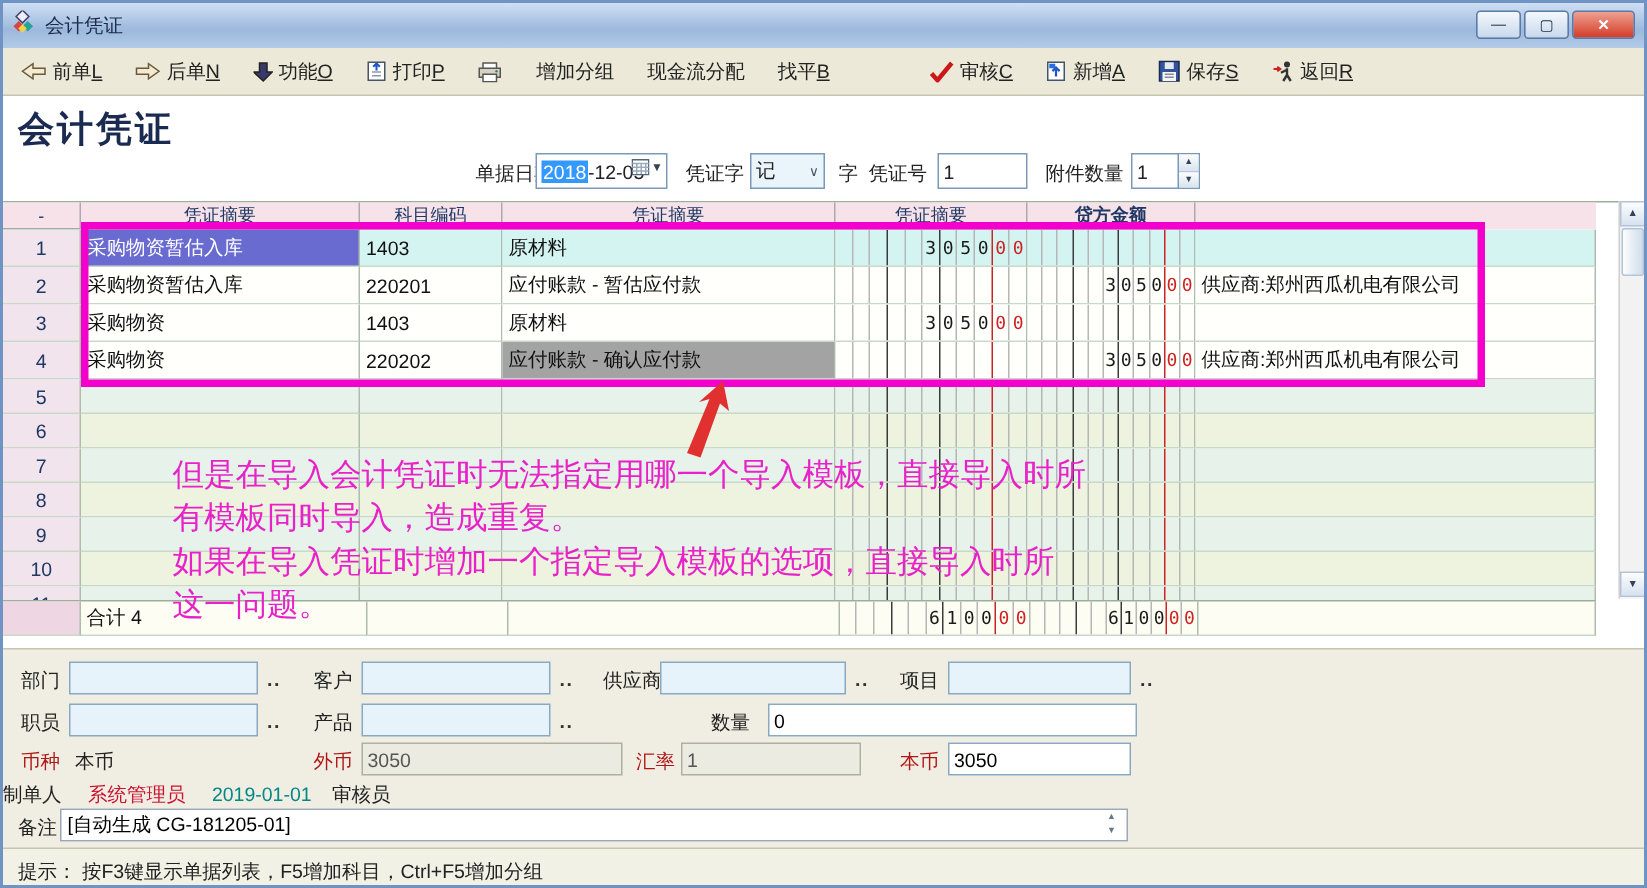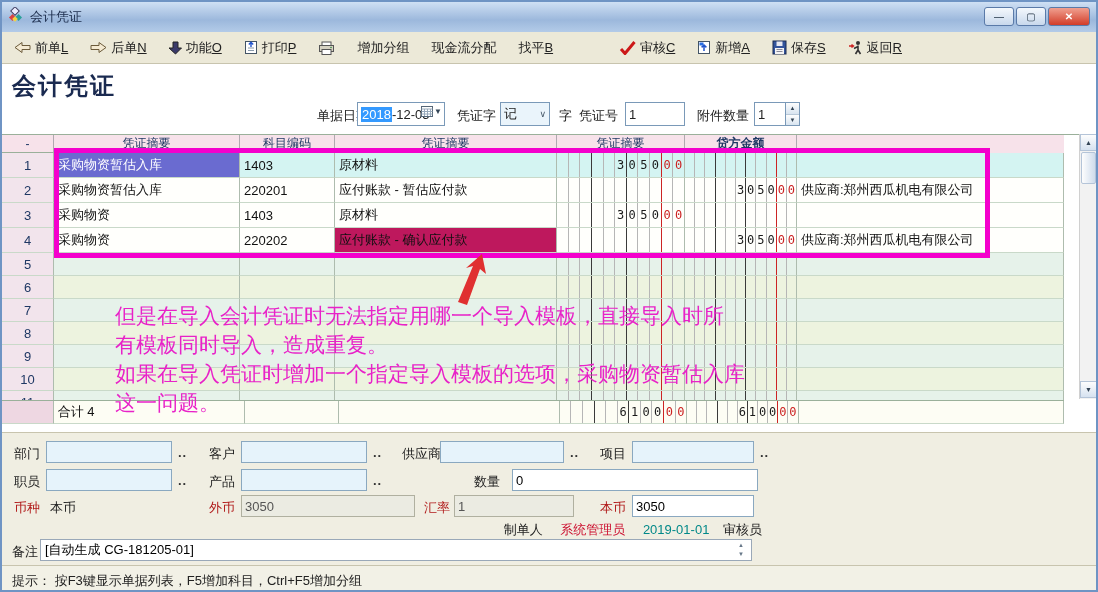--- a/index.html
+++ b/index.html
@@ -66,21 +66,21 @@
   .annot{position:absolute;left:113px;top:238px;z-index:7;color:#e822c8;font-family:"DejaVu Serif",serif;
     font-size:21px;line-height:29px;pointer-events:none;white-space:nowrap;}
   
   .bottom{position:absolute;left:0;top:430px;width:100%;height:162px;background:#f0eee2;border-top:1px solid #c8c4ae;font-size:13px;color:#222;}
   .fg-lbl{position:absolute;}
   .fg-lbl.red{color:#b01818;}
   .finput{position:absolute;height:22px;border:1px solid #8aa8c0;background:#e6f3fb;font-size:13px;padding:0 3px;font-family:"Liberation Sans",sans-serif;}
   .finput.white{background:#fff;}
   .finput.gray{background:#ebebe2;color:#555;border-color:#b0b0a0;}
   .dots{position:absolute;font-weight:bold;color:#333;cursor:pointer;letter-spacing:1px;}
-  .makerrow{position:absolute;left:0;top:88px;width:760px;text-align:right;}
+  .makerrow{position:absolute;left:0;top:88px;width:760px;text-align:left;}
   .makerrow .mk-name{color:#cc1030;margin:0 14px;}
   .makerrow .mk-date{color:#008888;margin-right:10px;}
   .remark-lbl{position:absolute;left:10px;top:110px;}
   .remark-input{position:absolute;left:38px;top:106px;width:712px;height:22px;border:1px solid #9aa8b8;background:#fff;font-size:13px;padding:0 4px;font-family:"Liberation Sans",sans-serif;}
   .remark-spin{position:absolute;left:736px;top:108px;font-size:6px;color:#678;line-height:9px;text-align:center;cursor:pointer;}
   .statusbar{position:absolute;left:0;top:132px;width:1094px;height:30px;background:#f2f1e6;border-top:1px solid #c8c4ae;display:flex;align-items:center;padding-left:10px;color:#222;}
 </style>
 </head>
 <body>
 
@@ -356,21 +356,21 @@
                 <span class="dc cent"></span>
                 <span class="dc cent"></span>
               </div>
             </div>
             <div class="tc txt" style="width: 267px; background: rgb(255, 255, 252);"></div>
           </div>
           <div class="trow " style="height: 25px;">
             <div class="tc no" style="width: 52px;">4</div>
             <div class="tc txt" style="width: 186px; background: rgb(255, 255, 252);">采购物资</div>
             <div class="tc txt" style="width: 95px; background: rgb(255, 255, 252);">220202</div>
-            <div class="tc txt" style="width: 222px; background: #be185d;">应付账款 - 确认应付款</div>
+            <div class="tc txt" style="width: 222px; background: #a3a3a3;">应付账款 - 确认应付款</div>
             <div class="tc " style="width: 128px; background: rgb(255, 255, 252);">
               <div class="amt">
                 <span class="dc"></span>
                 <span class="dc"></span>
                 <span class="dc"></span>
                 <span class="dc"></span>
                 <span class="dc"></span>
                 <span class="dc"></span>
                 <span class="dc"></span>
                 <span class="dc"></span>
@@ -703,21 +703,21 @@
 
     <div class="hibox"></div>
 
     <svg class="arrow" width="60" height="58">
       <path d="M42 2 L26 16 L33 14 L18 50 L27 53 L40 17 L46 22 Z" fill="#e03030"></path>
     </svg>
 
     <div class="annot" id="annot">
         <div>但是在导入会计凭证时无法指定用哪一个导入模板，直接导入时所</div>
         <div>有模板同时导入，造成重复。</div>
-        <div>如果在导入凭证时增加一个指定导入模板的选项，采购物资暂估入库</div>
+        <div>如果在导入凭证时增加一个指定导入模板的选项，直接导入时所</div>
         <div>这一问题。</div>
       </div>
   </div>
 
   <div class="bottom">
 
     <span class="fg-lbl" style="left:12px;top:12px">部门</span>
     <input class="finput" style="left: 44px; top: 8px; width: 126px;" value="">
     <span class="dots" style="left:176px;top:12px">..</span>
     <span class="fg-lbl" style="left:207px;top:12px">客户</span>

